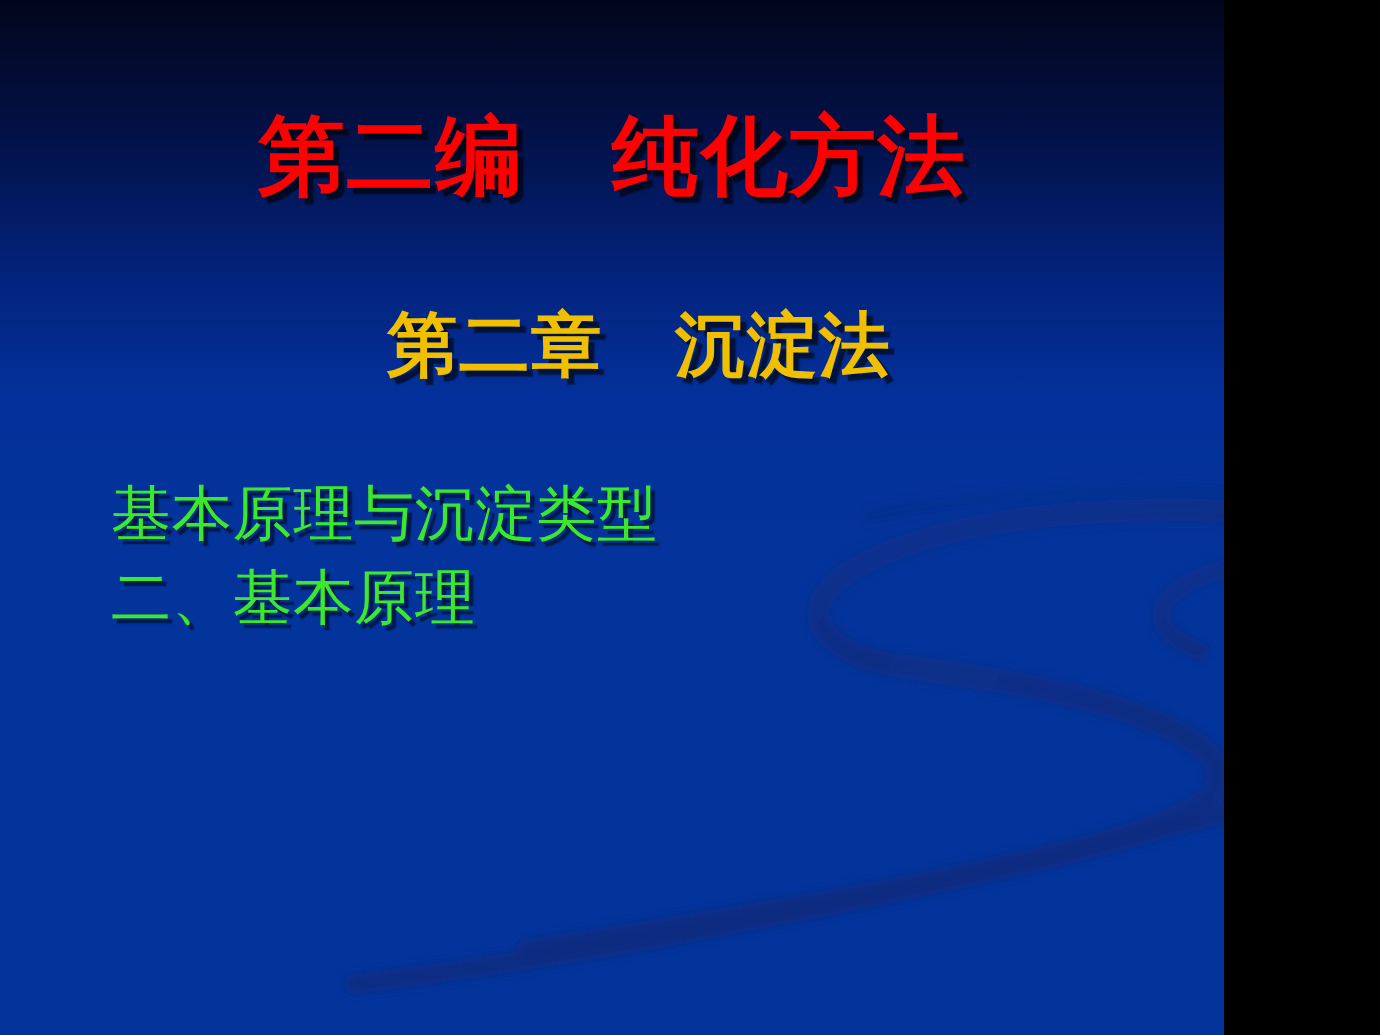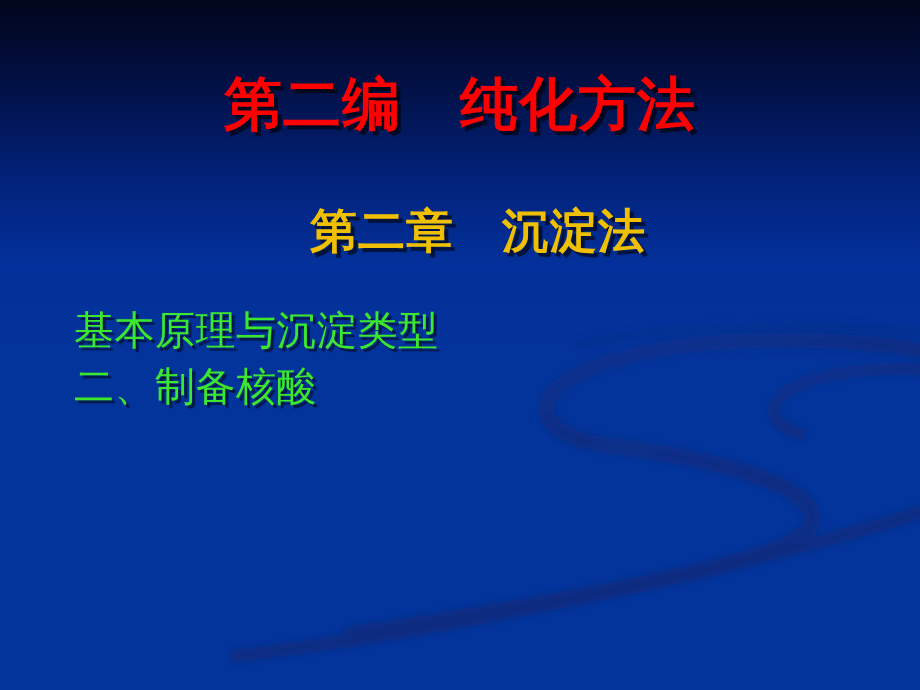--- a/index.html
+++ b/index.html
@@ -3,21 +3,21 @@
 <meta charset="utf-8">
 <title>Slide</title>
 <style>
   html, body {
     margin: 0;
     padding: 0;
     background: #000;
   }
   .slide {
     position: relative;
-    width: 920px;
+    width: 816px;
     height: 690px;
     overflow: hidden;
     font-family: "DejaVu Sans", "Liberation Sans", sans-serif;
     background: linear-gradient(to bottom,
         #02061c 0%,
         #021044 12%,
         #02227a 26%,
         #03309a 38%,
         #03349c 55%,
         #03349c 100%);
@@ -61,21 +61,21 @@
     letter-spacing: 1px;
     color: #f0c000;
     text-shadow: 4px 4px 1px rgba(0,0,0,0.60);
     white-space: pre;
     line-height: 1.18;
   }
 
   .body-list {
     position: absolute;
     left: 74px;
-    top: 303px;
+    top: 316px;
     margin: 0;
     padding: 0;
     list-style: none;
   }
   .body-list li {
     font-size: 40px;
     font-weight: normal;
     color: #3ce82c;
     text-shadow: 3px 3px 1px rgba(0,0,0,0.55);
     white-space: pre;
@@ -124,16 +124,16 @@
                C 800 320, 660 326, 580 344" stroke-width="9" stroke-opacity="0.5"></path>
     </g>
   </svg>
 
   <div class="title-main">第二编　纯化方法</div>
 
   <div class="title-sub">第二章　沉淀法</div>
 
   <ul class="body-list">
     <li>基本原理与沉淀类型</li>
-    <li>二、制备核酸</li>
+    <li>二、基本原理</li>
   </ul>
 
 </div>
 
 </body></html>

